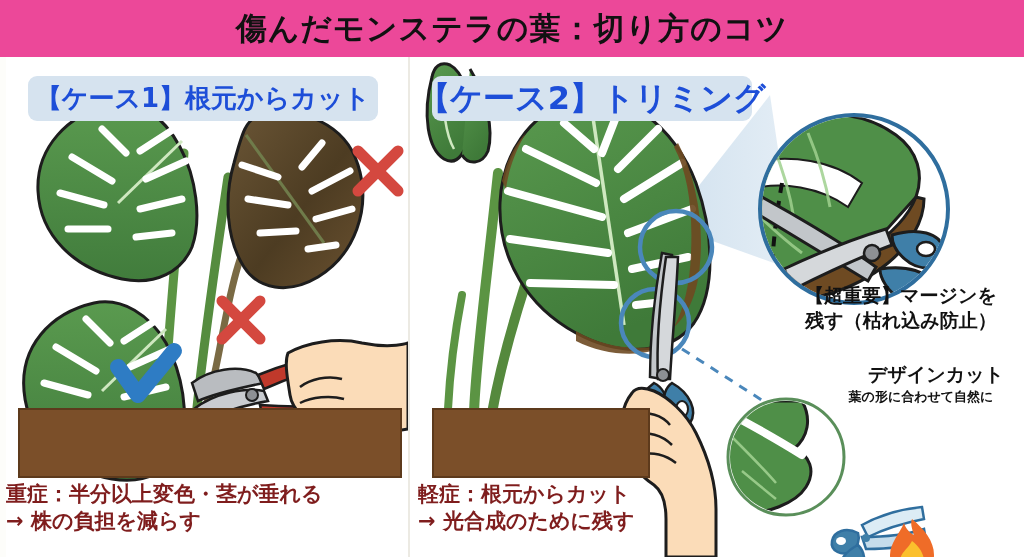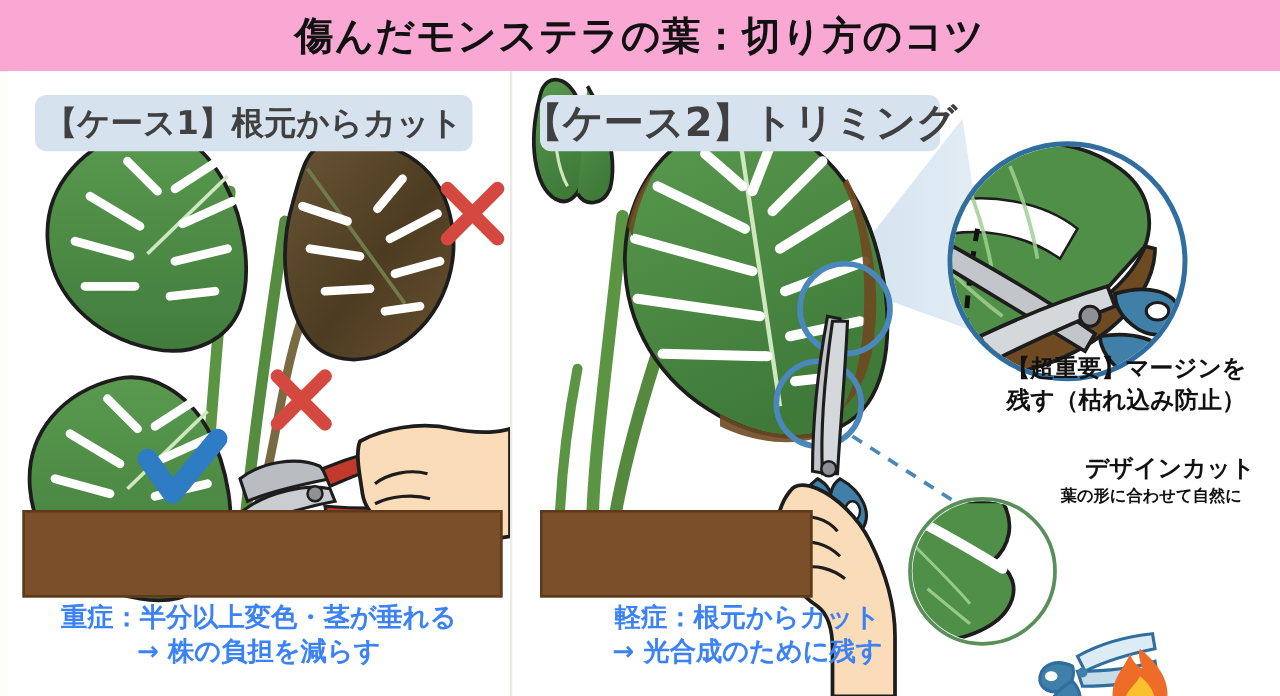--- a/index.html
+++ b/index.html
@@ -11,21 +11,21 @@
     position:relative;
   }
   .page{
     position:absolute;inset:0;
     background:#fdfdfa;
   }
 
   
   .title-band{
     position:absolute;left:0;top:0;width:1024px;height:57px;
-    background:#f9a8d4;
+    background:#ec4899;
     display:flex;align-items:center;justify-content:center;
   }
   .title-text{
     font-size:31px;font-weight:bold;color:#111111;
     letter-spacing:1px;
     font-family:"DejaVu Sans","Liberation Sans",sans-serif;
     white-space:nowrap;
   }
 
   
@@ -35,38 +35,38 @@
     overflow:hidden;
   }
   #panel-left{left:6px;width:402px;border-right:2px solid #eceae3;}
   #panel-right{left:410px;width:614px;}
 
   .case-pill{
     position:absolute;
     background:#d6e3ef;
     border-radius:9px;
     display:flex;align-items:center;justify-content:center;
-    color:#404040;font-weight:bold;
+    color:#1d4ed8;font-weight:bold;
     white-space:nowrap;
   }
   #pill-1{left:22px;top:19px;width:350px;height:45px;font-size:26px;}
   #pill-2{left:22px;top:19px;width:320px;height:45px;font-size:32px;}
 
   .soil{
     position:absolute;
     background:#7b4f29;
     border:2px solid #5d3a1c;
   }
   #soil-1{left:12px;top:351px;width:380px;height:66px;}
   #soil-2{left:22px;top:351px;width:214px;height:66px;}
 
   .caption{
     position:absolute;
-    text-align:center;
-    color:#3b82f6;font-weight:bold;
+    text-align:left;
+    color:#7f1d1d;font-weight:bold;
     line-height:1.30;
     white-space:pre-line;
   }
   #caption-1{left:0px;top:424px;width:402px;font-size:21px;}
   #caption-2{left:8px;top:424px;width:360px;font-size:21px;}
 
   
   .illus{position:absolute;left:0;top:0;}
 
   

